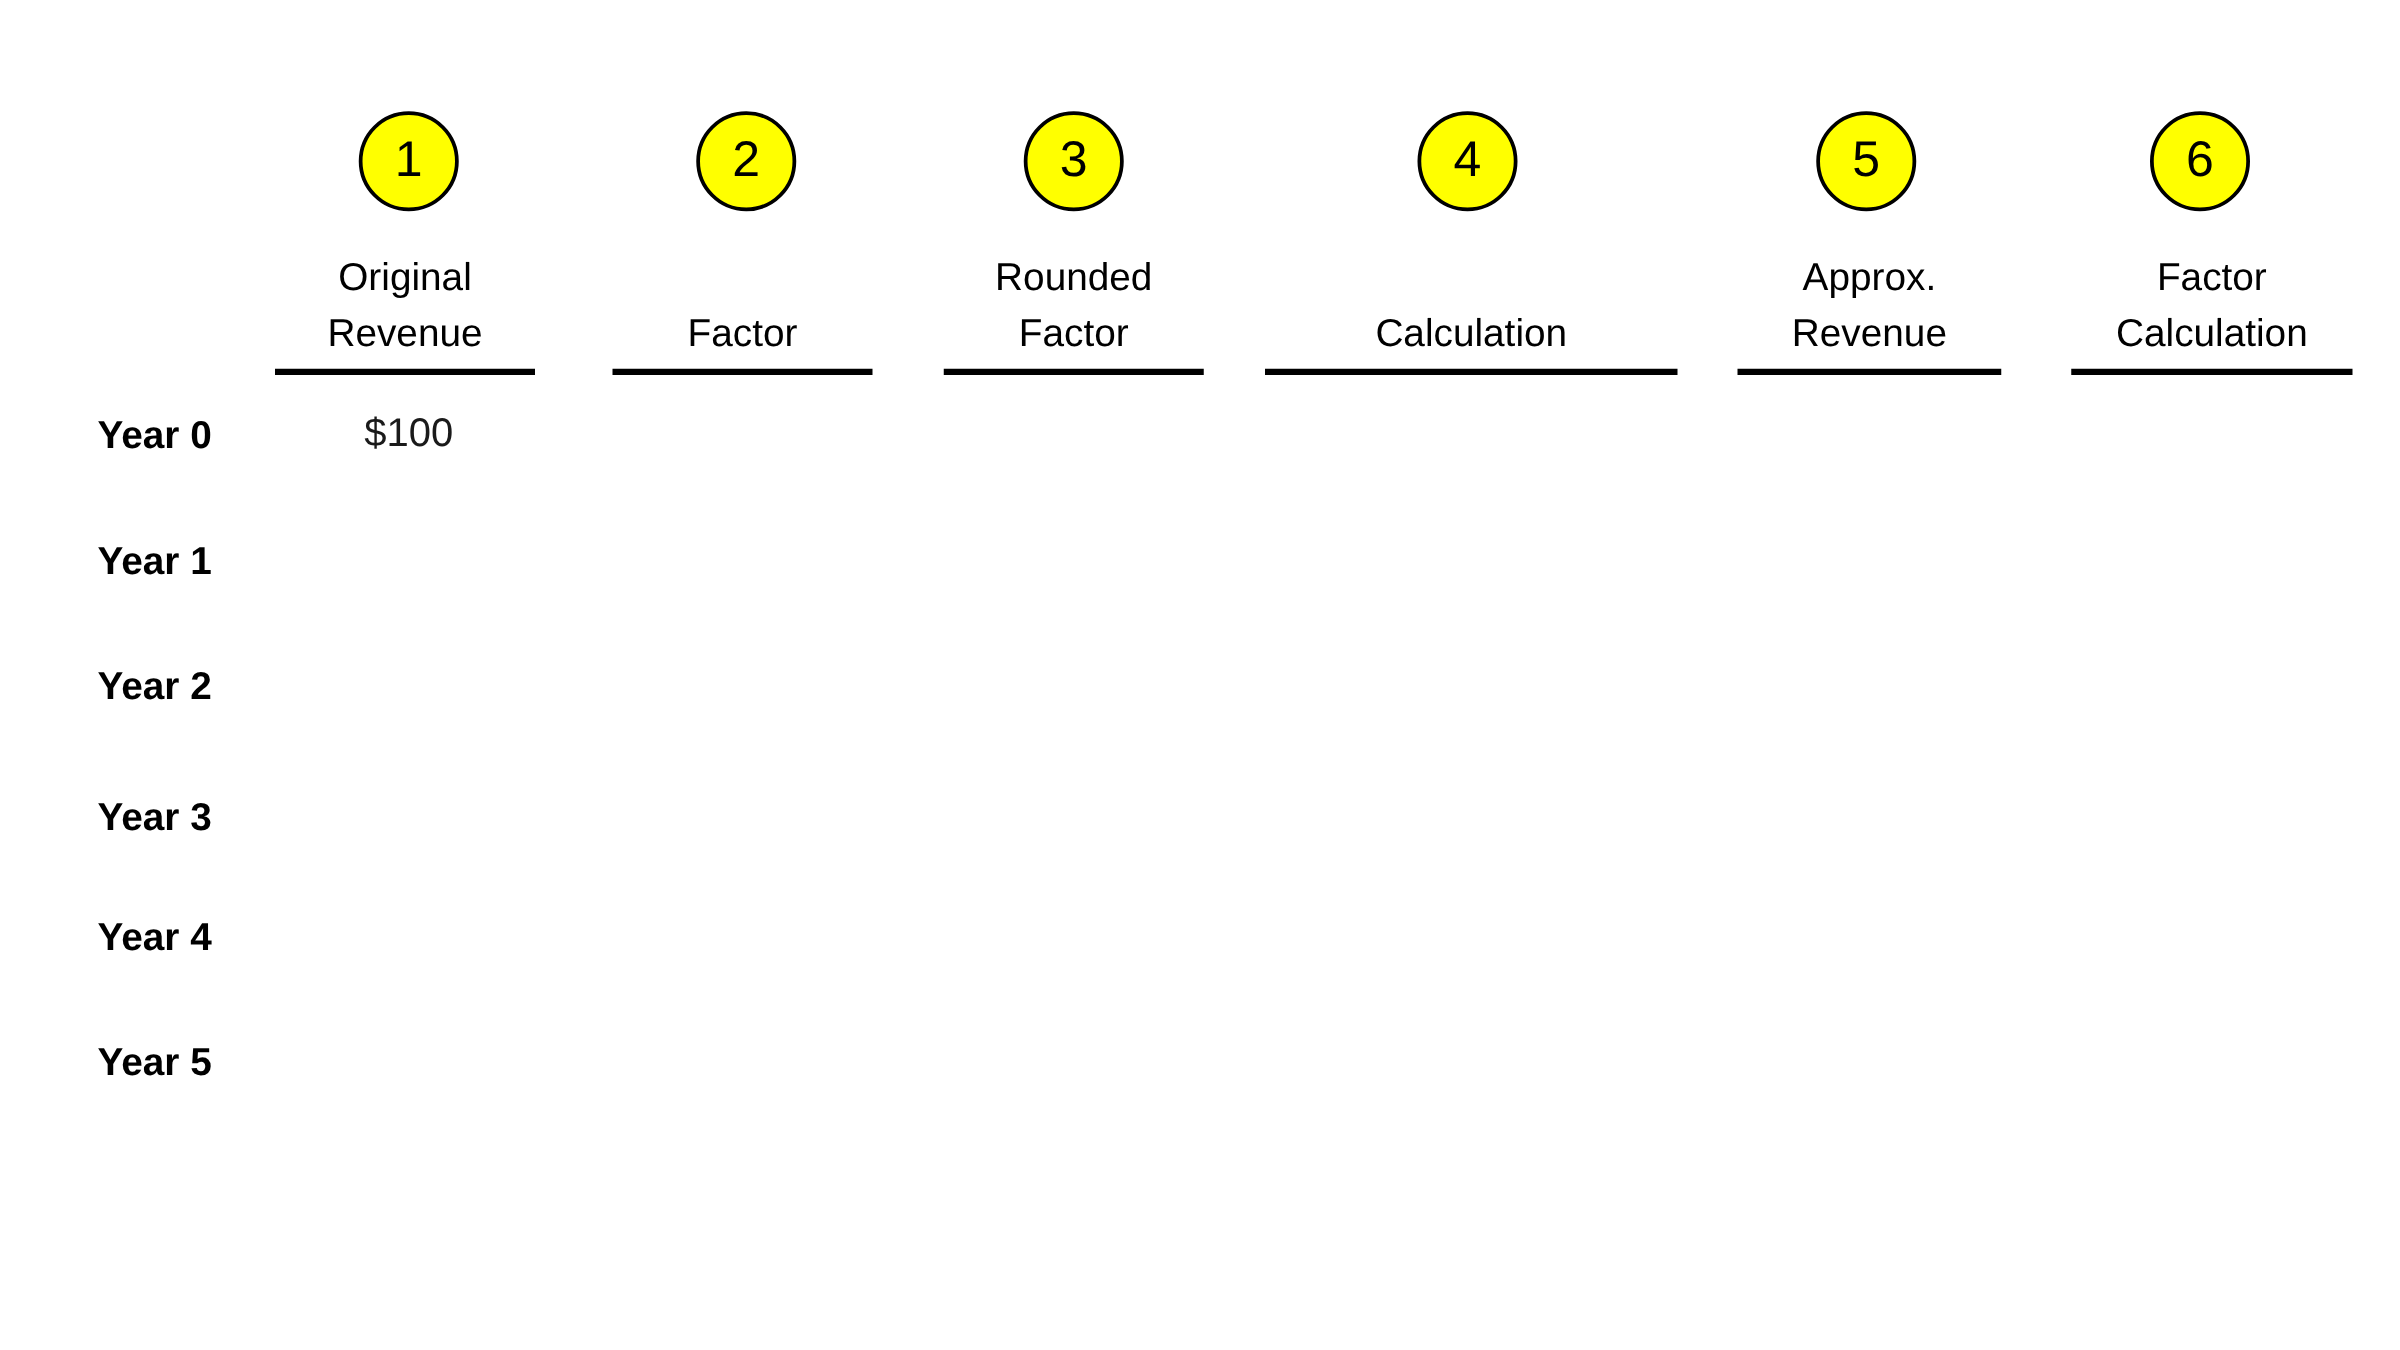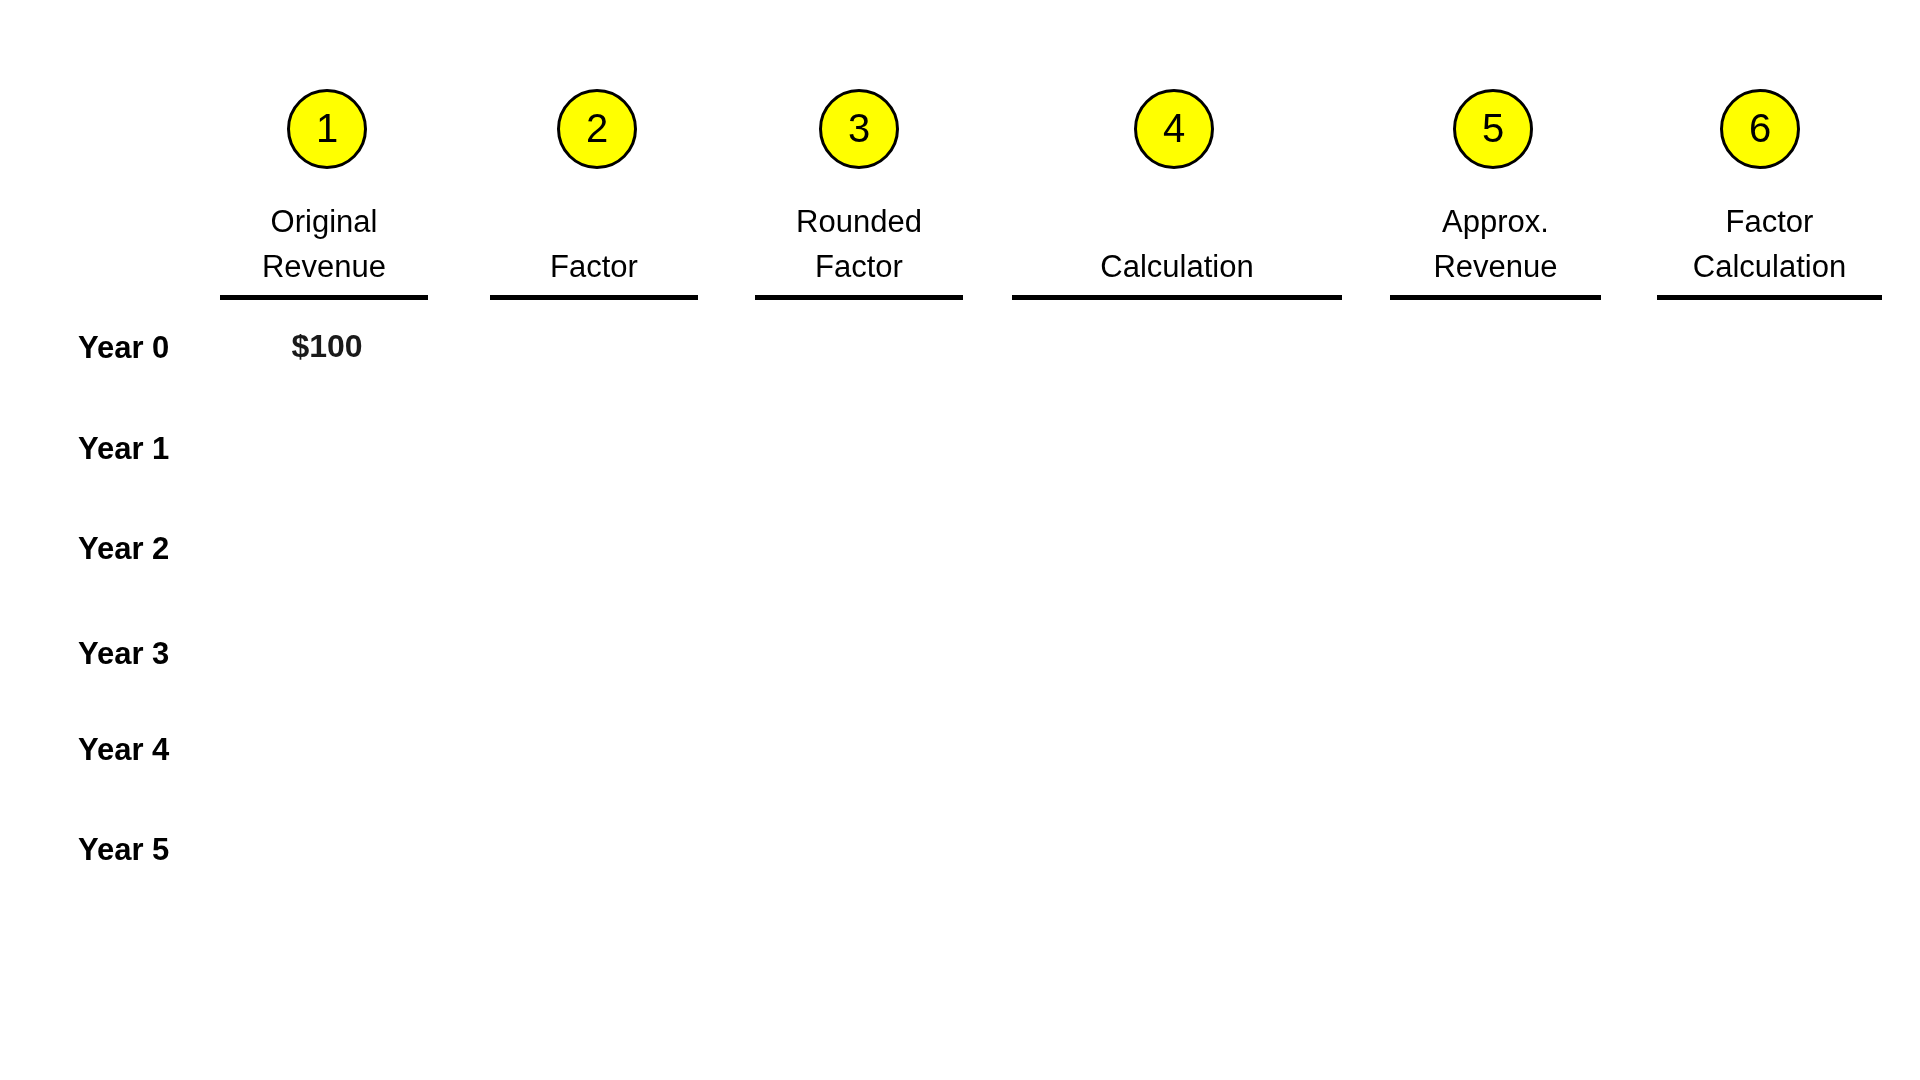--- a/index.html
+++ b/index.html
@@ -82,21 +82,21 @@
     font-weight: 700;
     color: #000000;
     white-space: nowrap;
   }
 
   
   .cell {
     position: absolute;
     font-size: 32px;
     line-height: 1;
-    font-weight: 700;
+    font-weight: 400;
     color: #1a1a1a;
     text-align: center;
     white-space: nowrap;
     transform: translateX(-50%);
   }
 </style>
 </head>
 <body>
 
 <div id="page">

